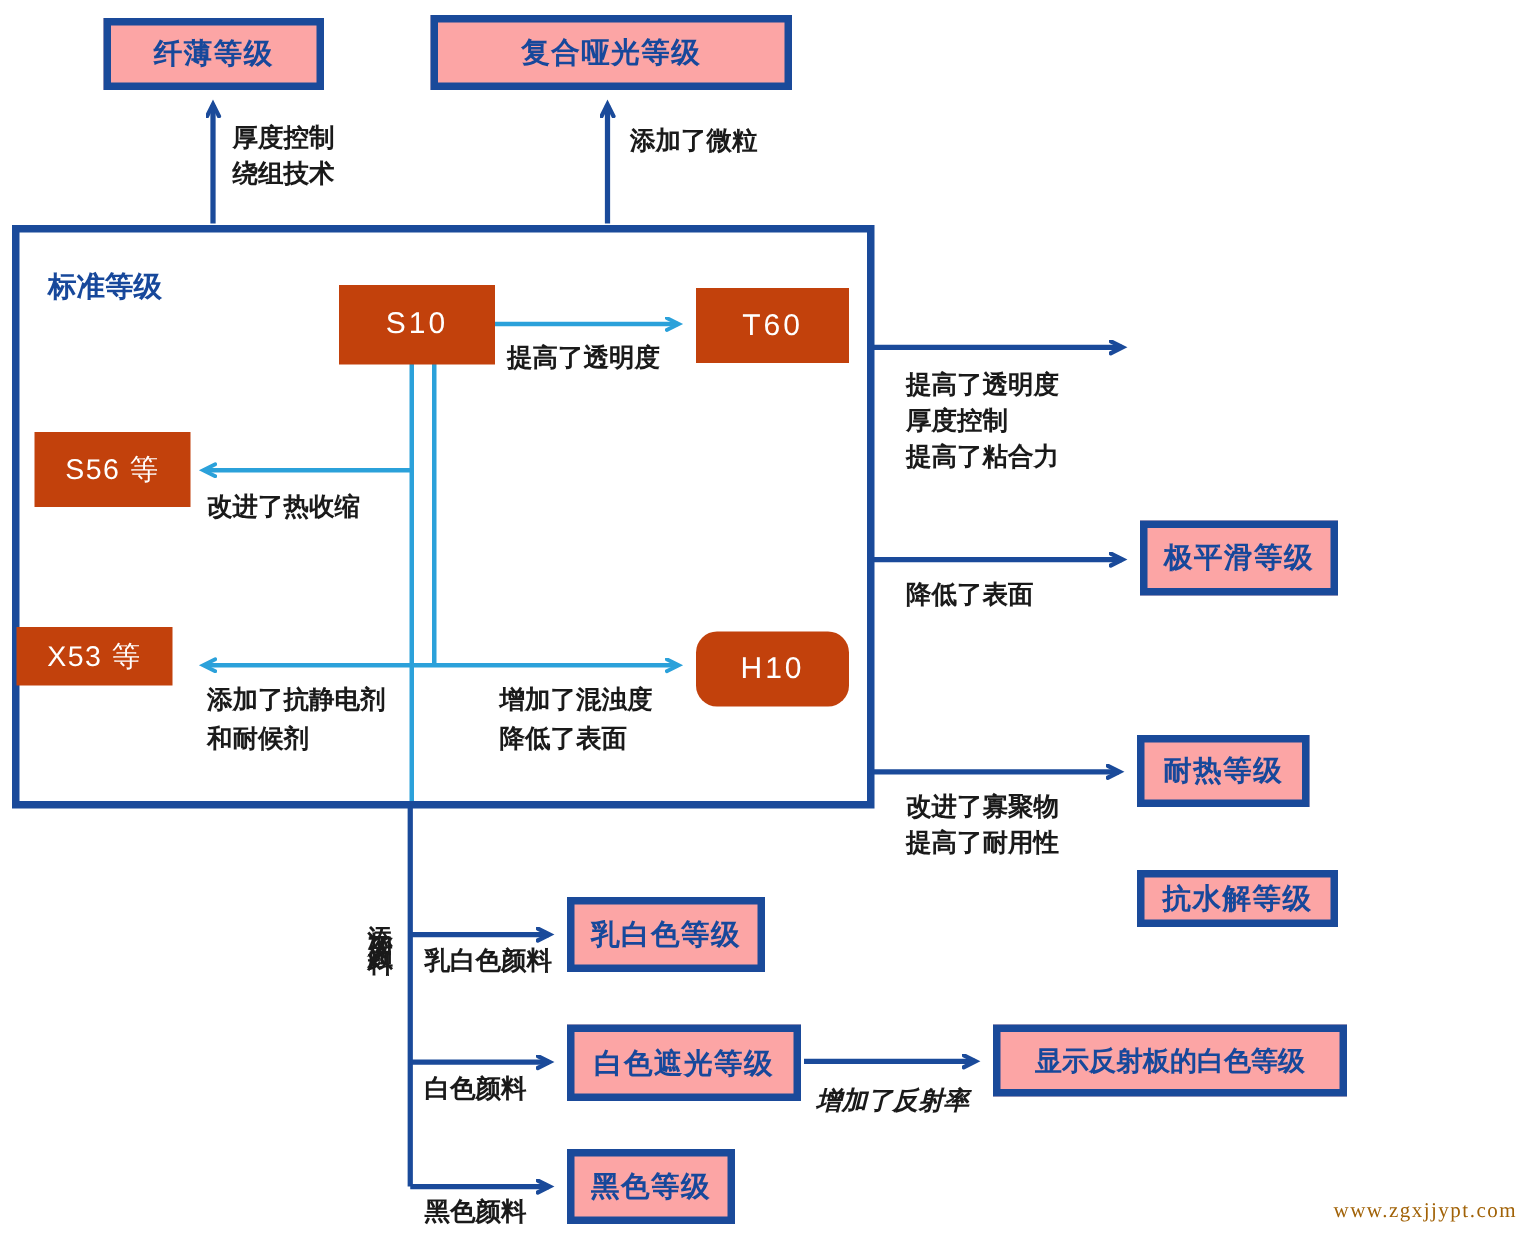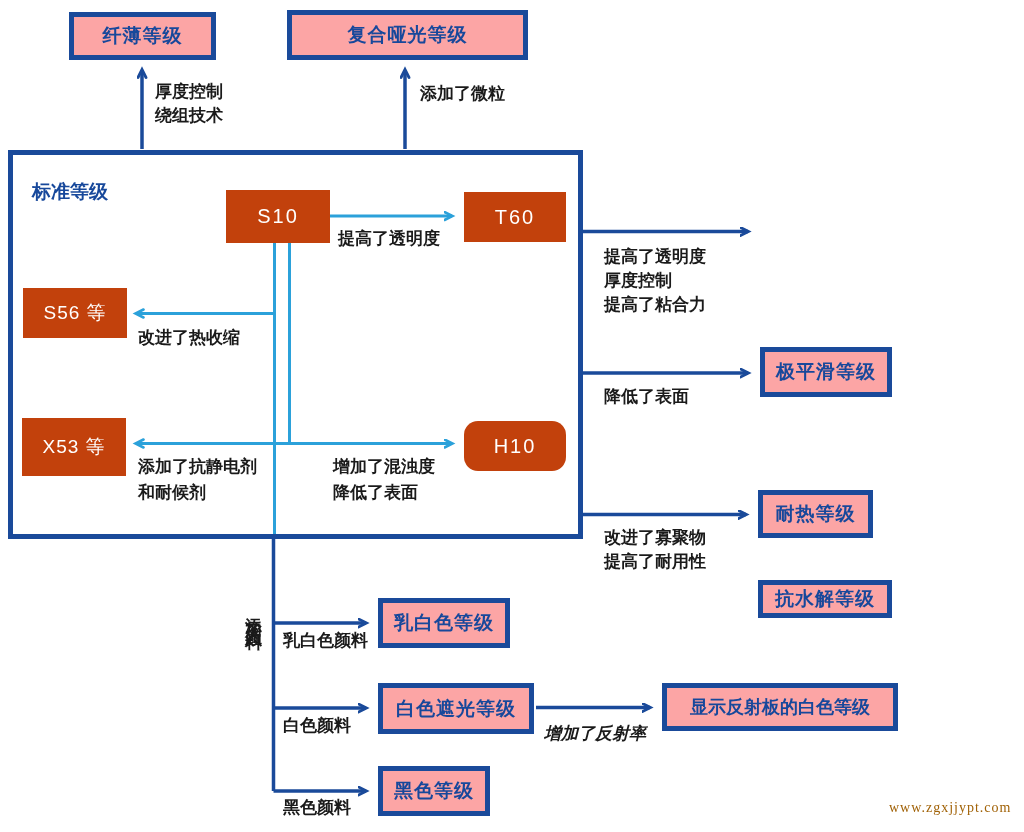--- a/index.html
+++ b/index.html
@@ -86,21 +86,21 @@
     <div>绕组技术</div>
   </div>
   <div class="lbl" style="left:420px;top:82px;">添加了微粒</div>
 
   <div class="mainbox" style="left:8px;top:150px;width:575px;height:389px;"></div>
   <div class="lbl bluelbl" style="left:32px;top:180px;">标准等级</div>
 
   <div class="sbox" style="left:226px;top:190px;width:104px;height:53px;">S10</div>
   <div class="sbox" style="left:464px;top:192px;width:102px;height:50px;">T60</div>
   <div class="sbox" style="left:23px;top:288px;width:104px;height:50px;font-size:19px;letter-spacing:1px;">S56 等</div>
-  <div class="sbox" style="left:22px;top:418px;width:104px;height:58px;font-size:19px;letter-spacing:1px;">X53 等</div>
+  <div class="sbox" style="left:11px;top:418px;width:104px;height:39px;font-size:19px;letter-spacing:1px;">X53 等</div>
   <div class="sbox" style="left:464px;top:421px;width:102px;height:50px;border-radius:14px;">H10</div>
 
   <div class="lbl" style="left:338px;top:227px;">提高了透明度</div>
   <div class="lbl" style="left:138px;top:326px;">改进了热收缩</div>
   <div class="lbl" style="left:138px;top:454px;line-height:26px;">
     <div>添加了抗静电剂</div>
     <div>和耐候剂</div>
   </div>
   <div class="lbl" style="left:333px;top:454px;line-height:26px;">
     <div>增加了混浊度</div>

